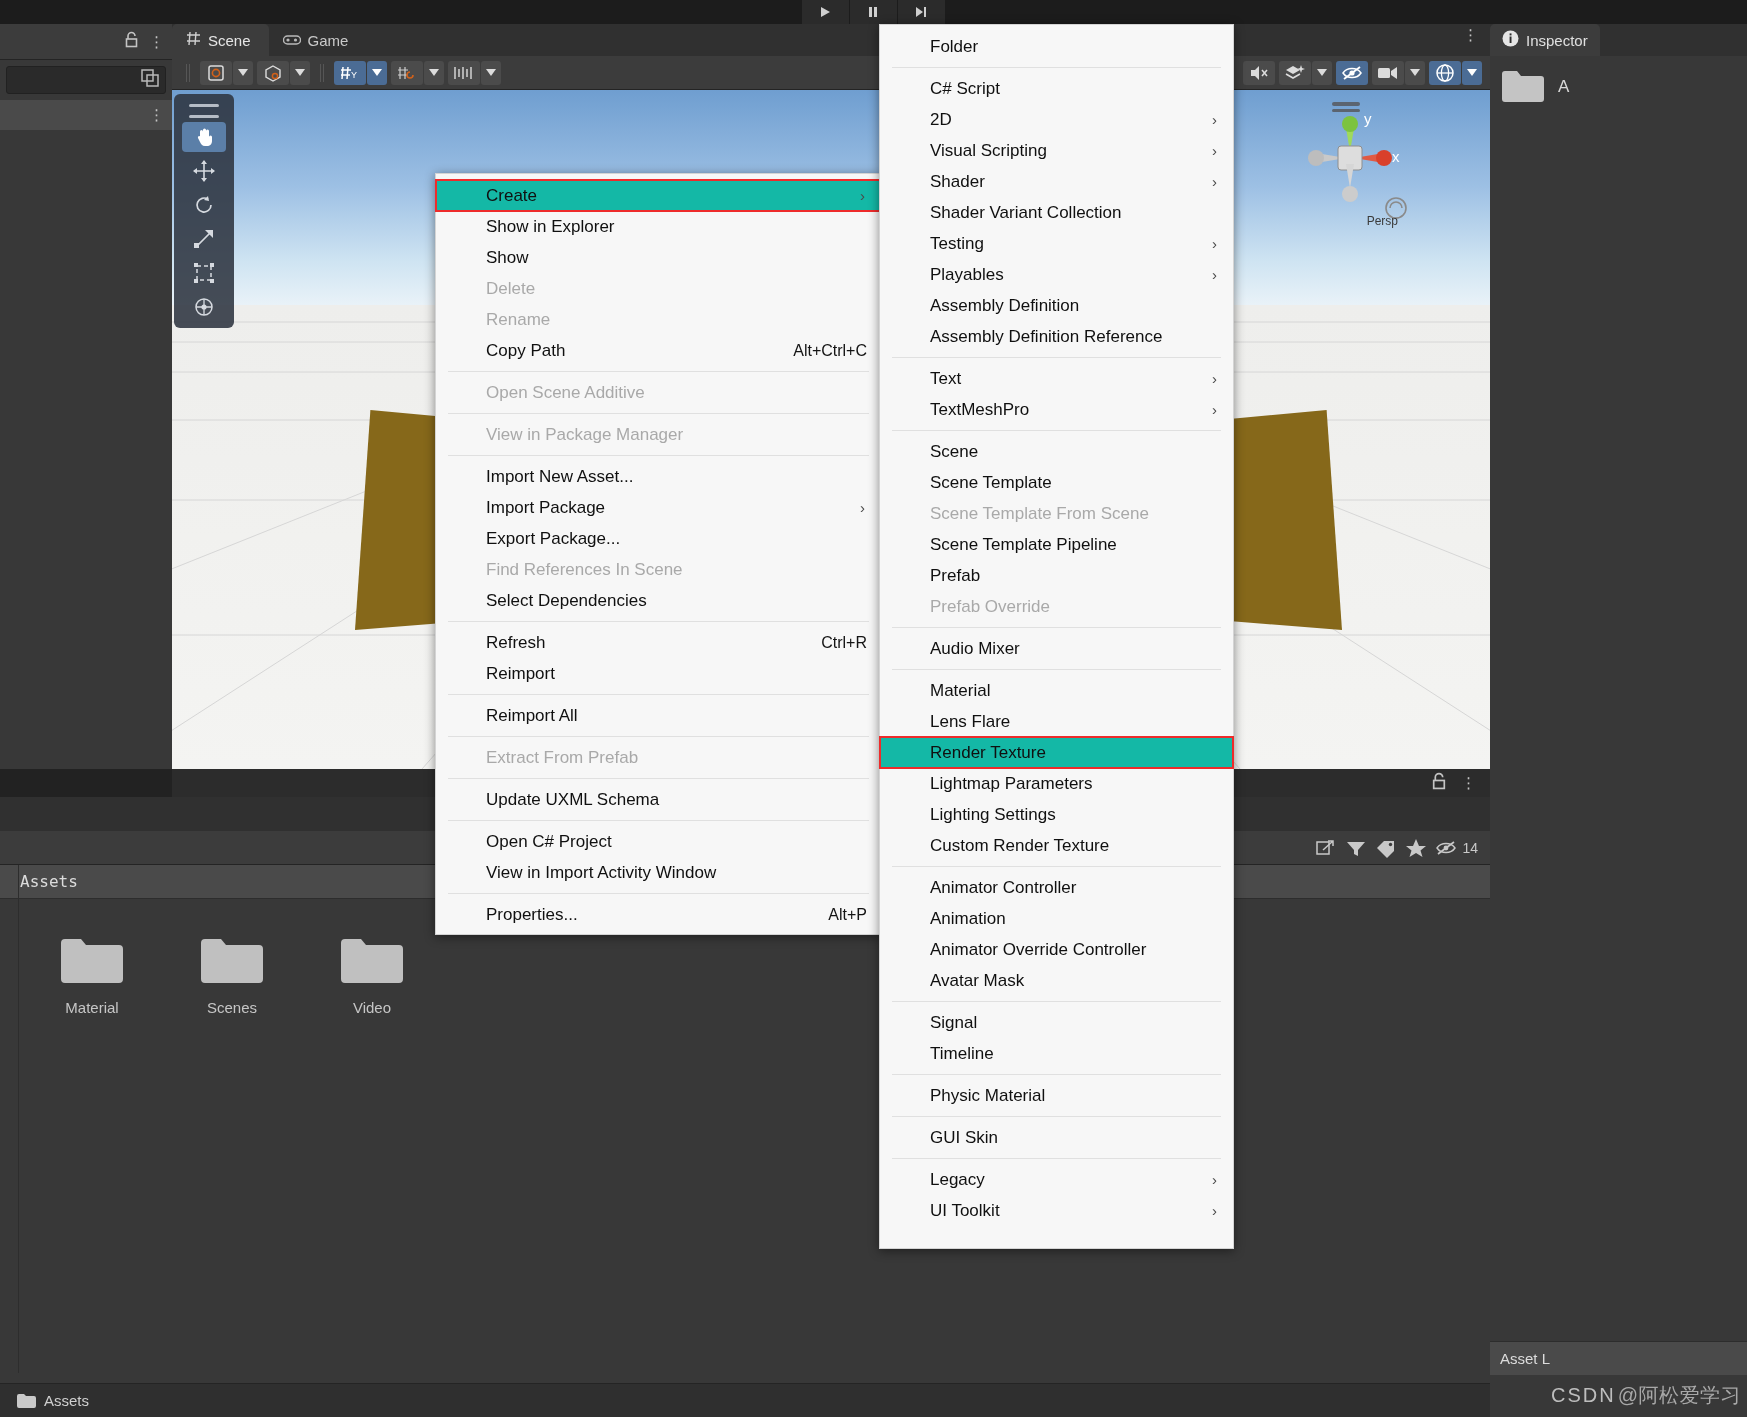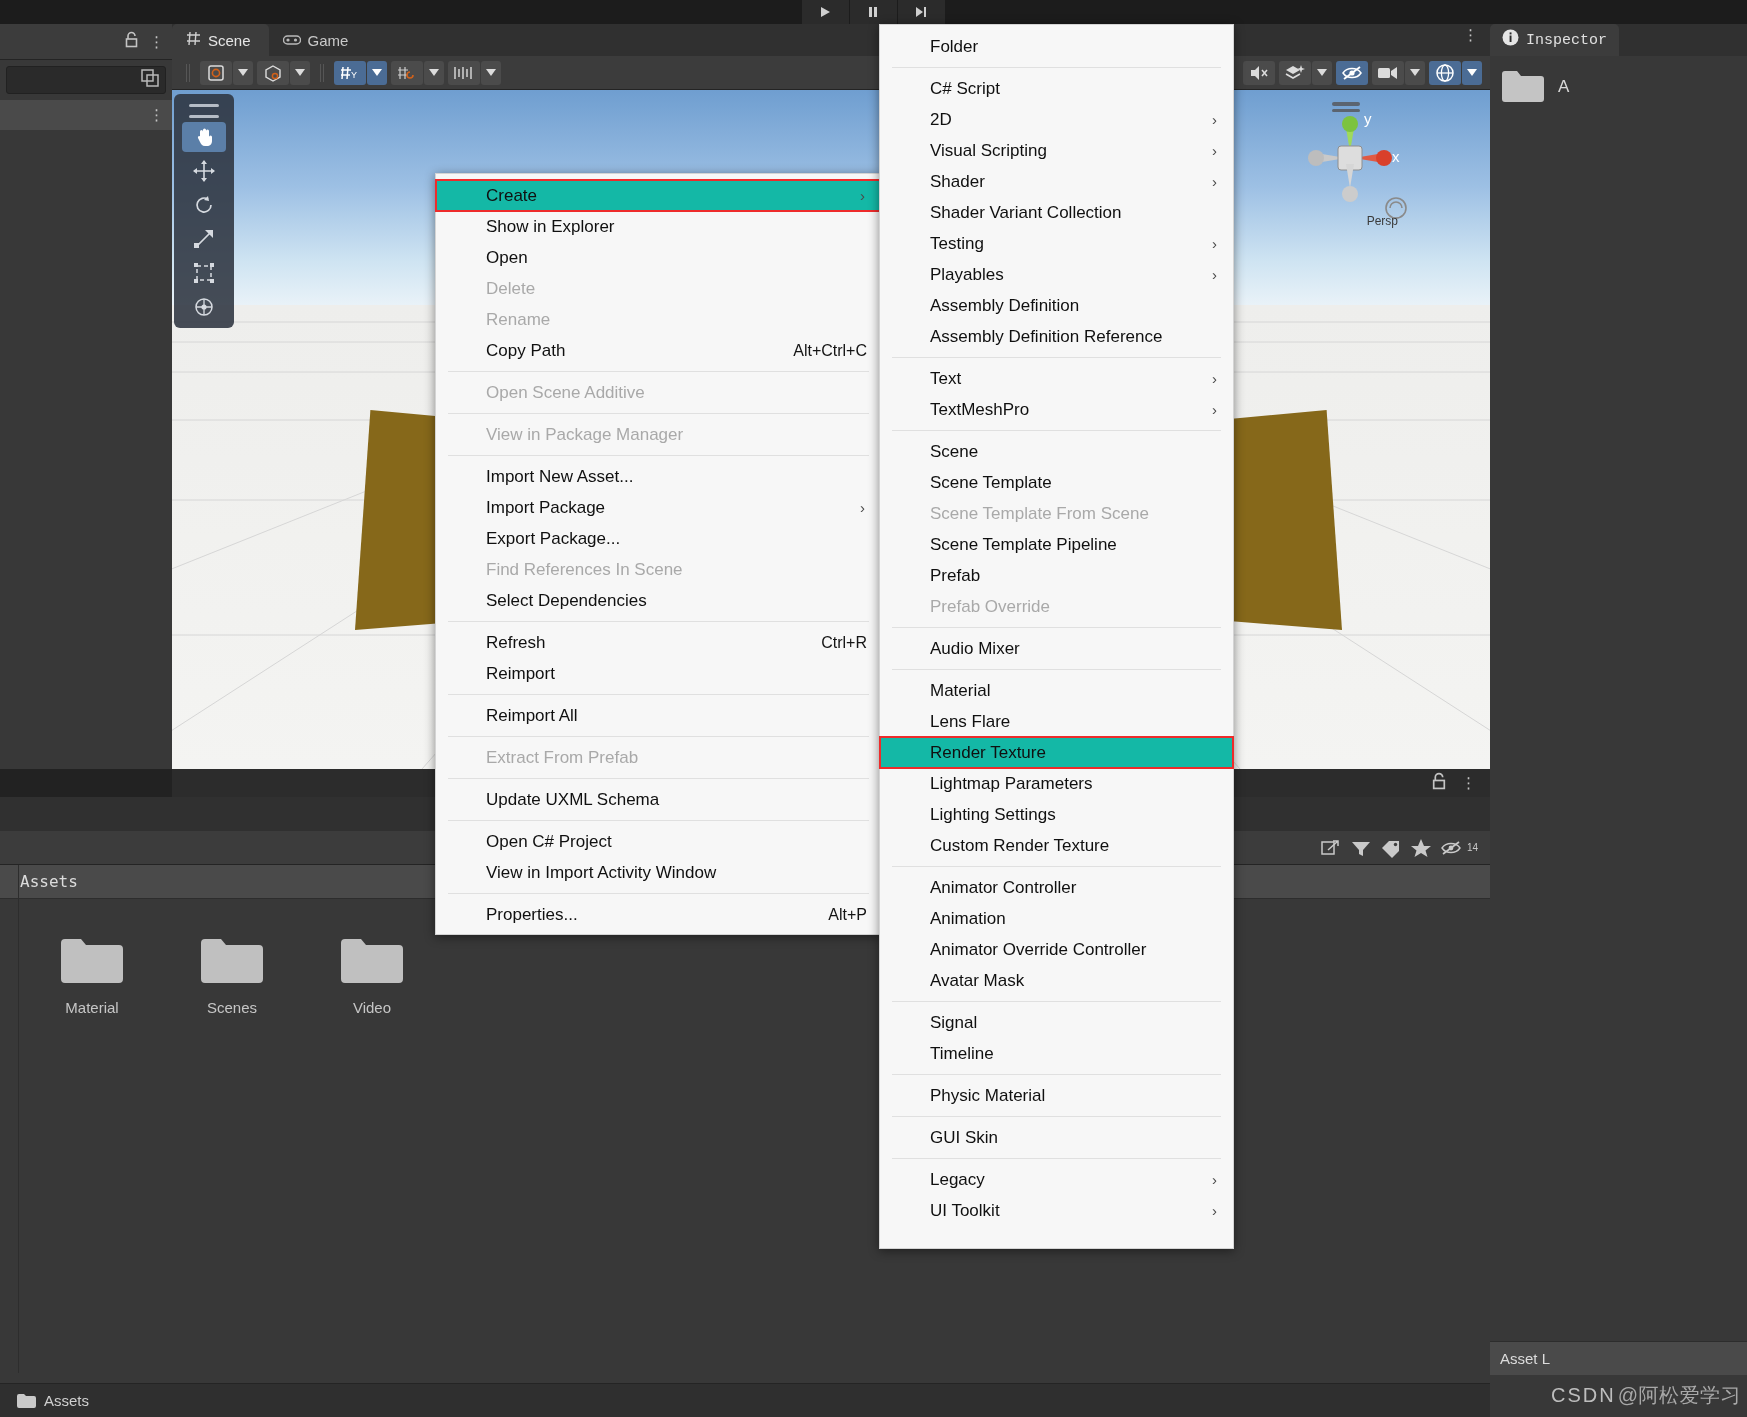--- a/index.html
+++ b/index.html
@@ -117,41 +117,41 @@
   }
 
   
   .inspector {
     position: absolute; left: 1490px; top: 24px; width: 257px; height: 1393px; background: #383838;
   }
   .insp-tabs { height: 32px; background: #303030; display: flex; align-items: flex-end; }
   .insp-tab {
     display: flex; align-items: center; gap: 7px; height: 32px; padding: 0 12px;
     background: #3c3c3c; color: #e0e0e0; font-size: 15px;
-    border-top-left-radius: 5px; border-top-right-radius: 5px; font-family: Liberation Mono, monospace;
+    border-top-left-radius: 5px; border-top-right-radius: 5px;
   }
   .insp-head { display: flex; align-items: center; gap: 12px; padding: 12px 10px; }
   .insp-folder-icon { width: 46px; height: 38px; }
   .insp-title { color: #d8d8d8; font-size: 17px; }
   .asset-label-bar {
     position: absolute; left: 0; bottom: 42px; width: 100%; height: 34px;
     background: #4a4a4a; display: flex; align-items: center; padding-left: 10px;
     color: #dcdcdc; font-size: 15px; border-top: 1px solid #2d2d2d;
   }
 
   
   .project {
     position: absolute; left: 0; top: 797px; width: 1490px; height: 620px; background: #383838;
   }
   .project-tabbar { height: 34px; background: #303030; }
   .project-toolbar {
     height: 34px; background: #3c3c3c; display: flex; align-items: center;
     justify-content: flex-end; gap: 8px; padding-right: 12px; border-bottom: 1px solid #242424;
   }
-  .proj-ic { color: #c9c9c9; display: flex; align-items: center; gap: 3px; font-size: 10px; text-align: right; }
+  .proj-ic { color: #c9c9c9; display: flex; align-items: center; gap: 3px; font-size: 14px; text-align: right; }
   .breadcrumb-bar {
     height: 34px; background: #4a4a4a; display: flex; align-items: center;
     padding-left: 20px; color: #dcdcdc; font-size: 16px; border-bottom: 1px solid #2d2d2d;
     font-family: "DejaVu Sans Mono", monospace;
   }
   .col-split { position: absolute; left: 18px; top: 68px; width: 1px; height: 508px; background: #2d2d2d; }
   .grid-area { display: flex; gap: 40px; padding: 36px 0 0 42px; }
   .asset-item { width: 100px; display: flex; flex-direction: column; align-items: center; gap: 12px; }
   .folder-ico { width: 66px; height: 52px; }
   .asset-name { color: #c6c6c6; font-size: 15px; }
@@ -581,21 +581,21 @@
 
   <div class="ctxmenu" id="menu-main">
       <div class="mi hl redbox">
         <span>Create</span>
         <span class="arrow">›</span>
       </div>
       <div class="mi">
         <span>Show in Explorer</span>
       </div>
       <div class="mi">
-        <span>Open</span>
+        <span>Show</span>
       </div>
       <div class="mi disabled">
         <span>Delete</span>
       </div>
       <div class="mi disabled">
         <span>Rename</span>
       </div>
       <div class="mi">
         <span>Copy Path</span>
         <span class="sc">Alt+Ctrl+C</span>

